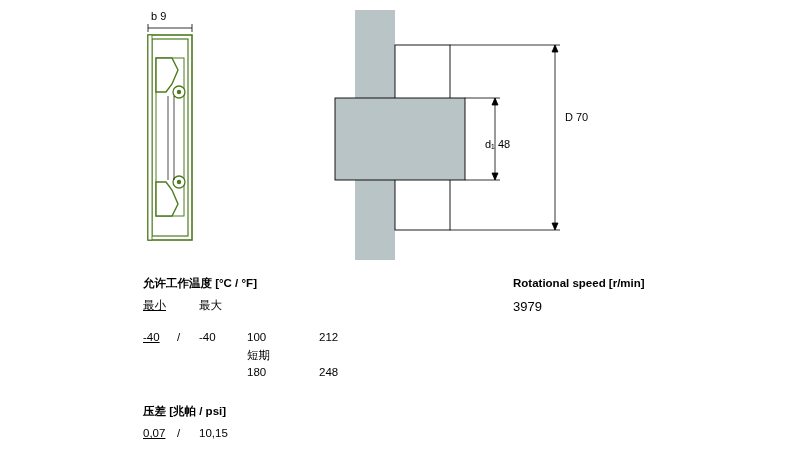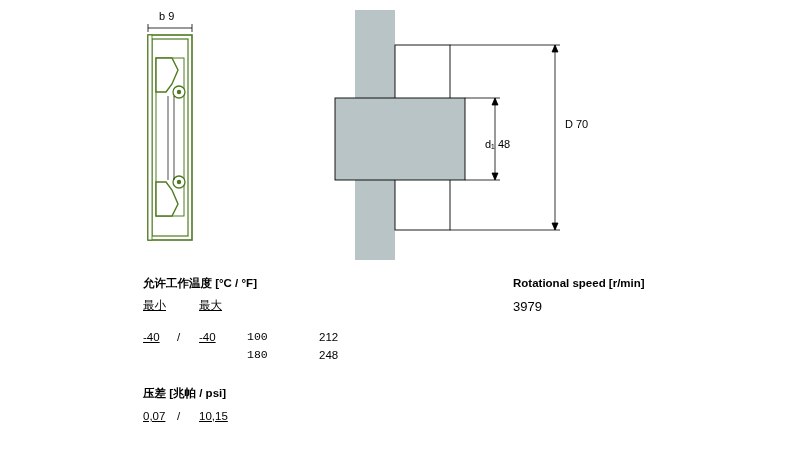--- a/index.html
+++ b/index.html
@@ -79,22 +79,22 @@
     border-collapse: collapse;
     font-size: 11.5px;
   }
   table.temp td {
     padding: 0 0 1px 0;
     vertical-align: top;
     line-height: 1.45;
   }
   td.c1 { width: 34px; text-decoration: underline; }
   td.c2 { width: 22px; text-align: left; }
-  td.c3 { width: 48px; text-decoration: underline; }
-  td.c4 { width: 72px; font-family: Liberation Mono, monospace; }
+  td.c3 { width: 48px; }
+  td.c4 { width: 72px; }
   td.c5 { width: 36px; }
 </style>
 </head>
 <body>
 
 <div id="left-drawing">
   <svg width="300" height="280" viewBox="0 0 300 280">
 
     <g stroke="#000" stroke-width="0.8">
       <line x1="148" y1="28" x2="192" y2="28"></line>
@@ -117,21 +117,21 @@
     <circle cx="179" cy="182" r="2.2" fill="#4d7a1e" stroke="none"></circle>
 
     <g stroke="#000" stroke-width="0.7">
       <line x1="168" y1="96" x2="168" y2="180"></line>
       <line x1="174" y1="96" x2="174" y2="180"></line>
     </g>
 
     <rect x="148" y="35" width="4" height="205" fill="#ffffff" stroke="#4d7a1e" stroke-width="0.9"></rect>
   </svg>
 
-  <div class="dim-label" style="left:159px; top:10px;">b 9</div>
+  <div class="dim-label" style="left:151px; top:10px;">b 9</div>
 </div>
 
 <div id="right-drawing">
   <svg width="500" height="280" viewBox="0 0 500 280">
 
     <rect x="55" y="10" width="40" height="250" fill="#b9c4c6" stroke="none"></rect>
 
     <rect x="95" y="45" width="55" height="185" fill="#ffffff" stroke="#000" stroke-width="0.9"></rect>
 
     <rect x="35" y="98" width="130" height="82" fill="#b9c4c6" stroke="#000" stroke-width="0.9"></rect>
@@ -147,21 +147,21 @@
     <g stroke="#000" stroke-width="0.8">
       <line x1="255" y1="45" x2="255" y2="230"></line>
       <polygon points="255,45 252,52 258,52" fill="#000"></polygon>
       <polygon points="255,230 252,223 258,223" fill="#000"></polygon>
       <line x1="150" y1="45" x2="260" y2="45"></line>
       <line x1="150" y1="230" x2="260" y2="230"></line>
     </g>
   </svg>
 
   <div class="dim-label" style="left:185px; top:138px; font-size:11px;">d₁ 48</div>
-  <div class="dim-label" style="left:265px; top:111px; font-size:11px;margin-top:7px;">D 70</div>
+  <div class="dim-label" style="left:265px; top:111px; font-size:11px;">D 70</div>
 </div>
 
 <div id="data-block">
 
   <div class="col-left">
     <div class="hdr">允许工作温度 [°C / °F]</div>
 
     <table class="temp">
       <tbody>
           <tr>
@@ -178,20 +178,27 @@
         <td class="c1">-40</td>
         <td class="c2">/</td>
         <td class="c3">-40</td>
         <td class="c4">100</td>
         <td class="c5">212</td>
       </tr>
       <tr>
         <td class="c1"></td>
         <td class="c2"></td>
         <td class="c3"></td>
+        <td class="c4">短期</td>
+        <td class="c5"></td>
+      </tr>
+      <tr>
+        <td class="c1"></td>
+        <td class="c2"></td>
+        <td class="c3"></td>
         <td class="c4">180</td>
         <td class="c5">248</td>
       </tr>
     </tbody>
       </table>
 
     <div style="height:22px;"></div>
 
     <div class="hdr">压差 [兆帕 / psi]</div>
     <table class="temp">

